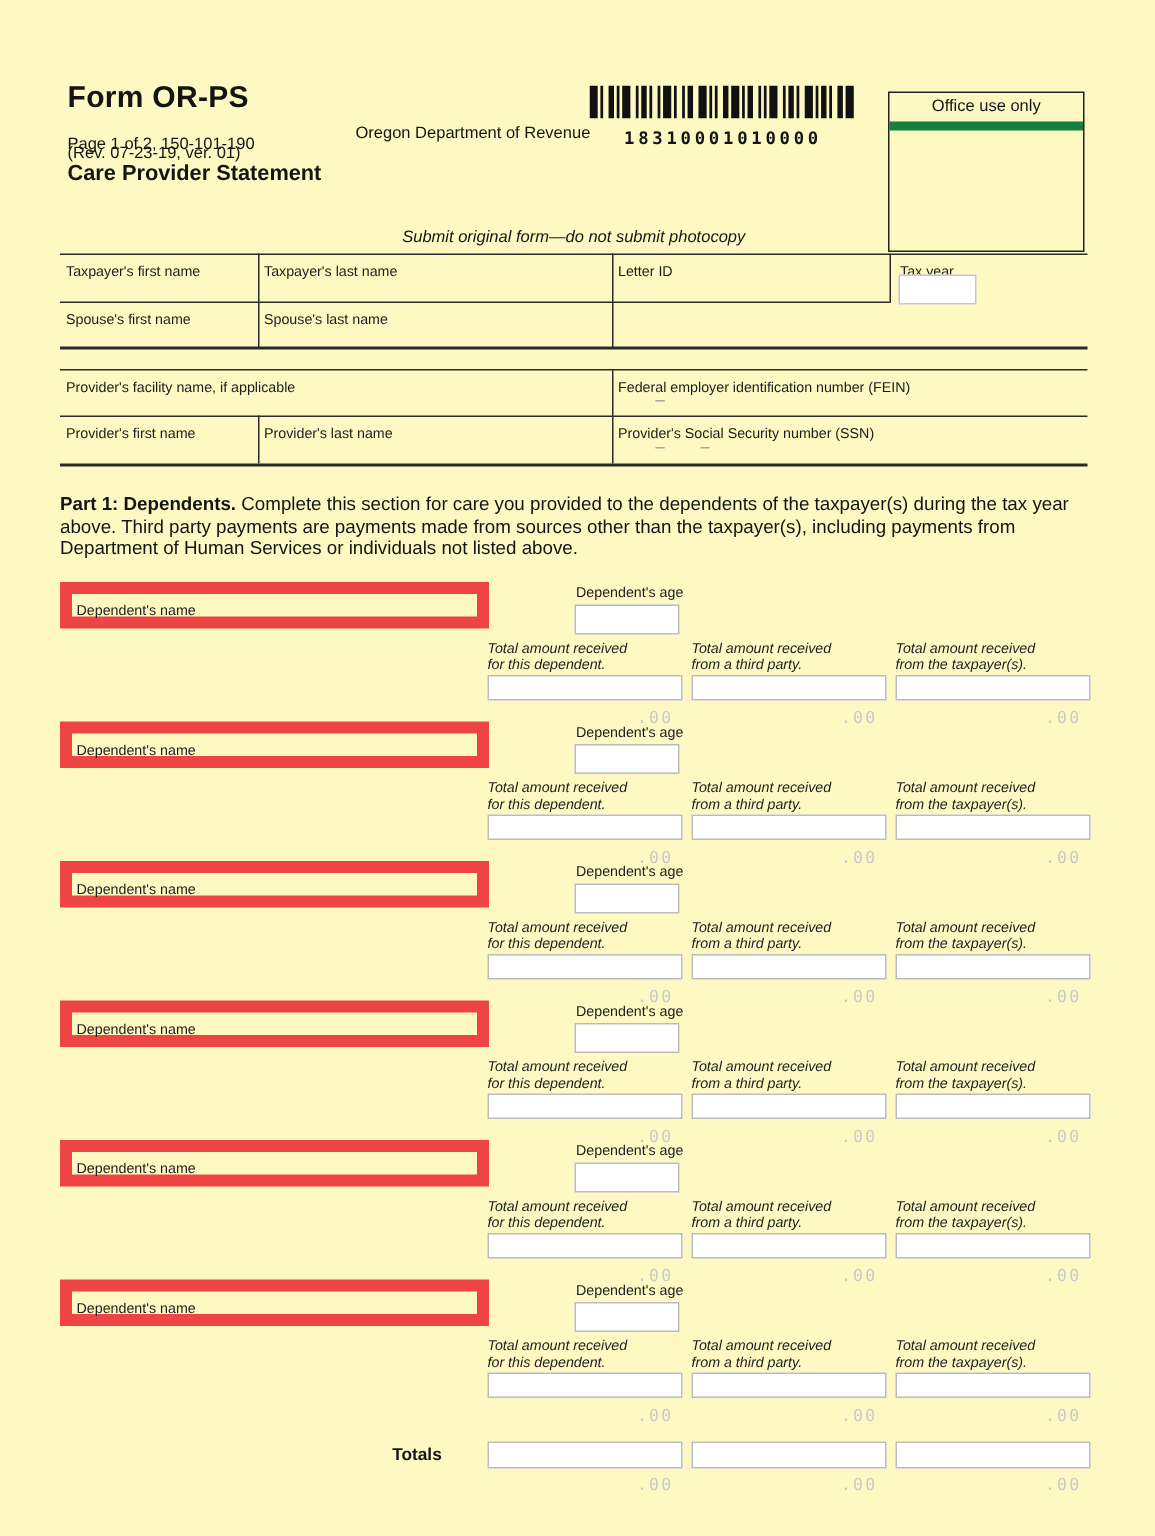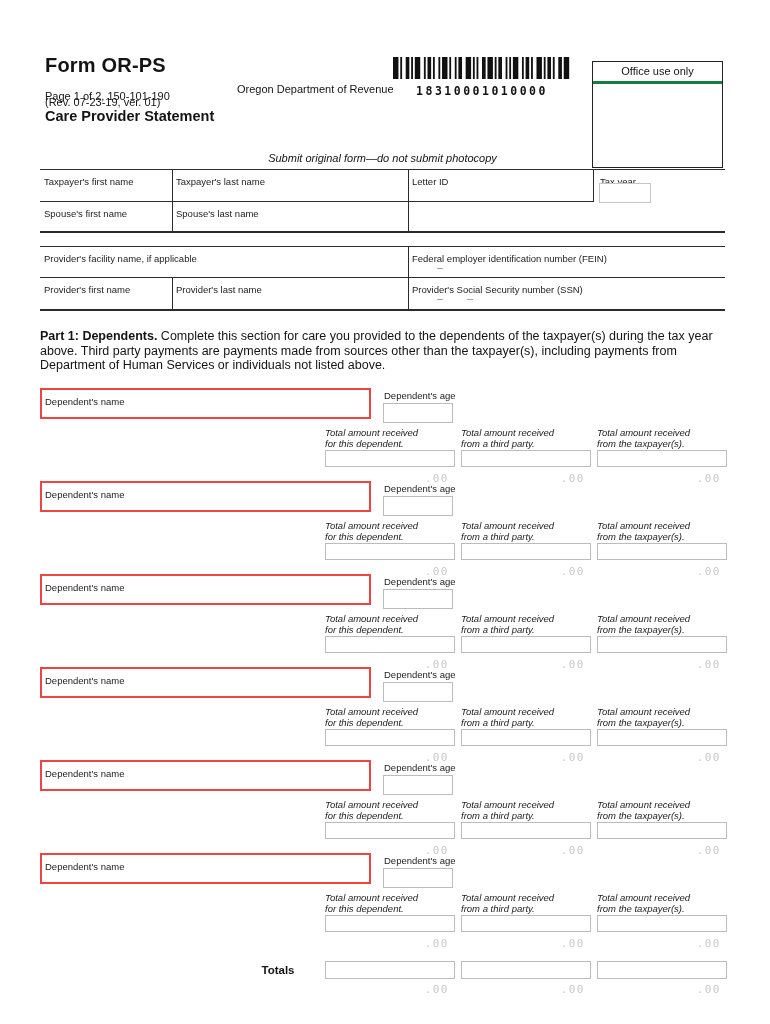--- a/index.html
+++ b/index.html
@@ -1,42 +1,42 @@
 <!DOCTYPE html>
 <html><head>
 <meta charset="utf-8">
 <style>
   html,body{margin:0;padding:0;background:#e8e8e8;}
-  .page{position:relative;width:770px;height:1024px;background:#ffffff;margin:0 auto;
+  .page{position:relative;width:770px;height:1024px;background:#fef9c3;margin:0 auto;
         font-family:"Liberation Sans",sans-serif;color:#141414;overflow:hidden;}
   .abs{position:absolute;}
   .hline{position:absolute;background:#2b2b2b;height:1px;}
   .hline.thick{height:2px;}
   .vline{position:absolute;background:#2b2b2b;width:1px;}
   .lbl{font-size:9.5px;line-height:11px;color:#1c1c1c;white-space:nowrap;}
   .cell{position:absolute;padding:2px 0 0 4px;box-sizing:border-box;}
   .title{position:absolute;left:45px;top:54px;font-size:20px;font-weight:bold;letter-spacing:0.2px;}
   .meta{position:absolute;font-size:11px;line-height:13px;}
   .subtitle{position:absolute;left:45px;top:108px;font-size:14.5px;font-weight:bold;}
   .barcode-wrap{position:absolute;left:393px;top:57px;width:178px;}
   .barcode-num{width:178px;text-align:center;font-family:"DejaVu Sans Mono",monospace;
                font-size:11.5px;font-weight:bold;letter-spacing:2.5px;margin-top:1px;white-space:nowrap;}
   .office-box{position:absolute;left:592px;top:61px;width:131px;height:107px;
               border:1px solid #222;box-sizing:border-box;}
-  .office-hdr{border-bottom:3px solid #15803d;text-align:center;font-size:11px;padding:3px 0 4px;}
+  .office-hdr{border-bottom:6px solid #15803d;text-align:center;font-size:11px;padding:3px 0 4px;}
   .notice{position:absolute;left:40px;top:152px;width:685px;text-align:center;
           font-style:italic;font-size:11px;}
   .inputbox{position:absolute;border:1px solid #bcbcbc;background:#fff;box-sizing:border-box;}
   .amt{color:#c9c9c9;font-family:"DejaVu Sans Mono",monospace;font-size:11px;
        letter-spacing:1.5px;text-align:right;padding-right:5px;line-height:15px;margin-top:20px;}
   .dash{position:absolute;color:#8a8a8a;font-size:11px;}
   .part1{position:absolute;left:40px;top:329px;width:692px;font-size:12.5px;line-height:14.6px;}
   .dep-block{position:absolute;left:0;width:770px;height:93px;}
-  .name-box{position:absolute;left:40px;top:0;width:331px;height:31px;
-            border:2px solid #ef4444;box-sizing:border-box;padding:1px 3px;}
+  .name-box{position:absolute;left:40px;top:0;width:286px;height:31px;
+            border:8px solid #ef4444;box-sizing:border-box;padding:1px 3px;}
   .age-lbl{position:absolute;left:384px;top:2px;}
   .age-box{position:absolute;left:383px;top:15px;width:70px;height:20px;}
   .amt-lbl{position:absolute;top:39px;font-style:italic;}
   .amt-box{position:absolute;top:62px;width:130px;height:17px;}
   .c1{left:325px;} .c2{left:461px;} .c3{left:597px;}
   .totals-lbl{position:absolute;left:240px;top:964px;width:76px;text-align:center;
               font-size:11.5px;font-weight:bold;}
   .tot-box{position:absolute;top:961px;width:130px;height:18px;}
   .tot-box .amt{line-height:16px;}
 </style>

